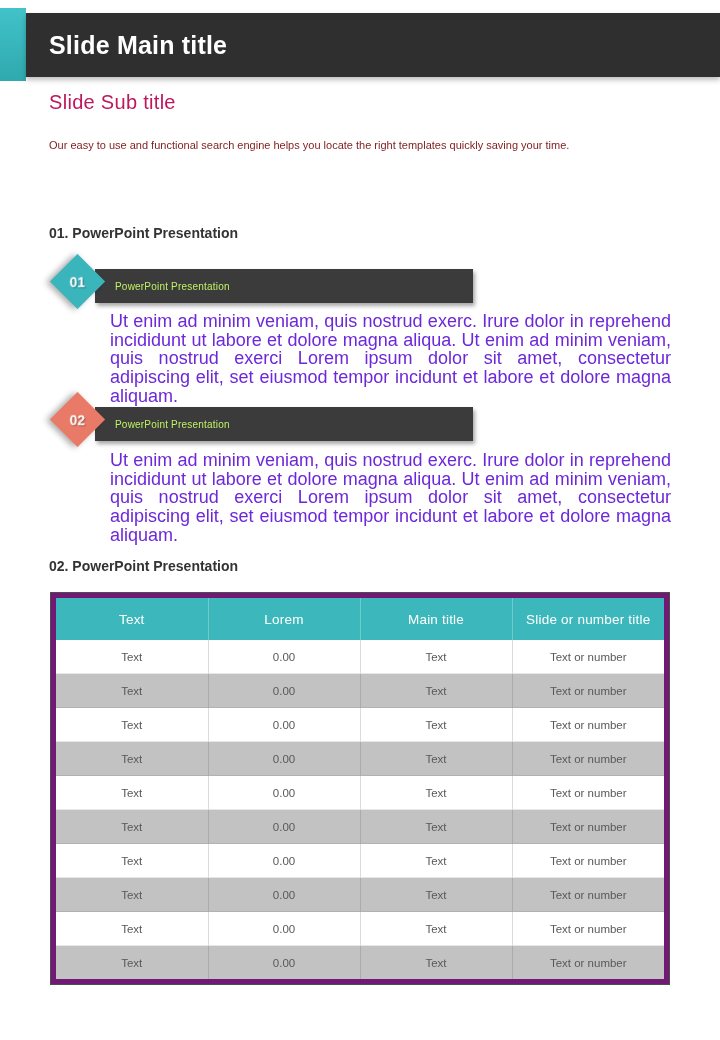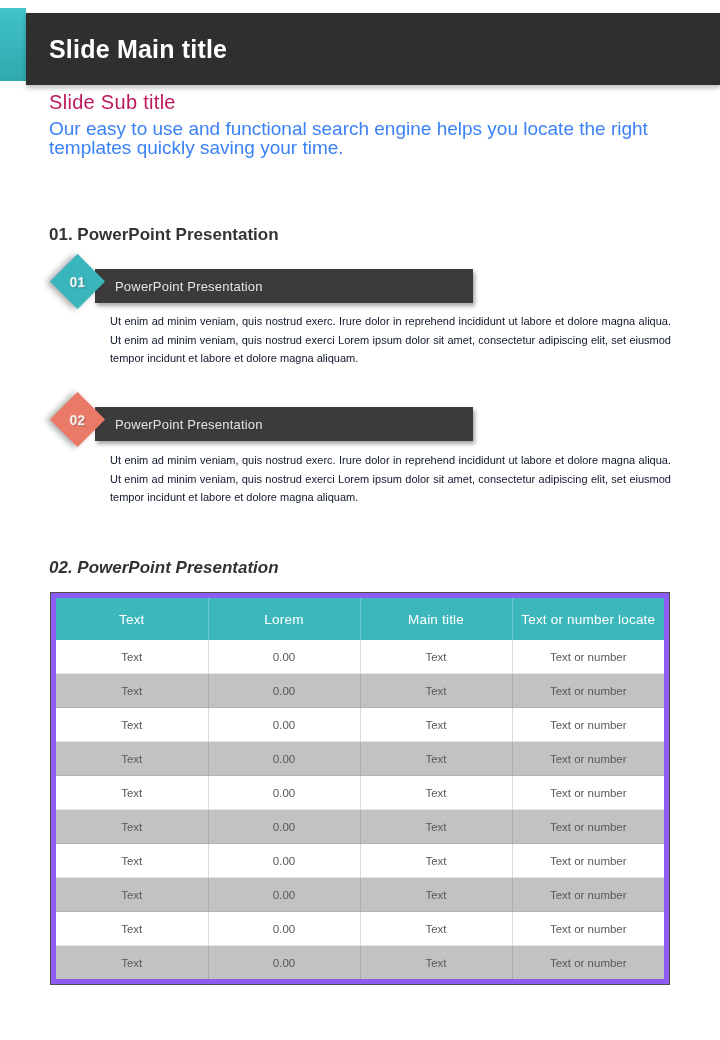--- a/index.html
+++ b/index.html
@@ -7,78 +7,78 @@
     position:relative; width:720px; height:1040px; background:#ffffff;
     font-family:"Liberation Sans", sans-serif; overflow:hidden;
   }
 
   
   .accent-stripe {
     position:absolute; left:0; top:8px; width:26px; height:73px;
     background:linear-gradient(180deg,#41c3c9 0%,#2fa9ae 100%);
   }
   .header-bar {
-    position:absolute; left:26px; right:0; top:13px; height:72px;
+    position:absolute; left:26px; right:0; top:13px; height:64px;
     background:#2f2f2f; box-shadow:0 3px 5px rgba(0,0,0,0.25);
     display:flex; align-items:center; z-index:1;
   }
   .header-title {
     color:#ffffff; font-size:25px; font-weight:bold; margin-left:23px;
     letter-spacing:0.2px;
   }
 
   
   .subtitle {
     position:absolute; left:49px; top:91px; font-size:20px; color:#be185d;
     font-weight:normal; letter-spacing:0.3px;
   }
   .intro-text {
-    position:absolute; left:49px; top:119px; width:624px;
-    font-size:19px; line-height:19px; color:#3b82f6;
+    position:absolute; left:49px; top:136px; width:624px;
+    font-size:11px; line-height:19px; color:#7f1d1d;
   }
 
   
   .section-heading {
-    position:absolute; left:49px; font-size:17px; font-weight:bold; color:#333333;
+    position:absolute; left:49px; font-size:14px; font-weight:bold; color:#333333;
   }
   .section-heading.s1 { top:225px; }
-  .section-heading.s2 { top:558px;font-style:italic; }
+  .section-heading.s2 { top:558px; }
 
   
   .banner {
     position:absolute; left:95px; width:378px; height:34px; background:#3b3b3b;
     box-shadow:2px 3px 4px rgba(0,0,0,0.35); display:flex; align-items:center; z-index:1;
   }
   .banner.b1 { top:269px; }
   .banner.b2 { top:407px; }
-  .banner-label { color:#e5e5e5; font-size:13px; margin-left:20px; letter-spacing:0.2px; }
+  .banner-label { color:#bef264; font-size:10px; margin-left:20px; letter-spacing:0.2px; }
 
   .badge {
     position:absolute; width:39px; height:39px; transform:rotate(45deg);
     display:flex; align-items:center; justify-content:center;
     filter:drop-shadow(-2px 3px 3px rgba(0,0,0,0.35)); z-index:2;
   }
   .badge.p1 { left:58px; top:262px; }
   .badge.p2 { left:58px; top:400px; }
   .badge-number {
     transform:rotate(-45deg); color:#ffffff; font-weight:bold; font-size:14px;
     text-shadow:1px 1px 1px rgba(0,0,0,0.3);
   }
 
   .item-body {
-    position:absolute; left:110px; width:561px; font-size:11px; line-height:18.7px;
-    color:#0f172a; text-align:justify;
+    position:absolute; left:110px; width:561px; font-size:18px; line-height:18.7px;
+    color:#6d28d9; text-align:justify;
   }
   .item-body.t1 { top:312px; }
   .item-body.t2 { top:451px; }
 
   
   .table-wrap {
     position:absolute; left:50px; top:592px; width:620px; box-sizing:border-box;
-    background:#8b5cf6; border:1px solid #4d4d4d; padding:5px;
+    background:#701a75; border:1px solid #4d4d4d; padding:5px;
   }
   table { width:100%; border-collapse:collapse; table-layout:fixed; }
   thead th {
     height:40px; color:#ffffff; font-size:13.5px; font-weight:normal;
     background:#3cb8bd; text-align:center; letter-spacing:0.2px;
   }
   thead th:not(:last-child) { border-right:1px solid rgba(255,255,255,0.25); }
   tbody td {
     height:33px; text-align:center; font-size:11.5px; color:#595959;
     vertical-align:middle; padding:0;
@@ -121,21 +121,21 @@
 
   <div class="section-heading s2">02. PowerPoint Presentation</div>
 
   <div class="table-wrap">
     <table>
       <thead>
         <tr>
             <th>Text</th>
             <th>Lorem</th>
             <th>Main title</th>
-            <th>Text or number locate</th>
+            <th>Slide or number title</th>
           </tr>
       </thead>
       <tbody>
           <tr class="row-white">
             <td>Text</td>
             <td>0.00</td>
             <td>Text</td>
             <td>Text or number</td>
           </tr>
           <tr class="row-gray">

